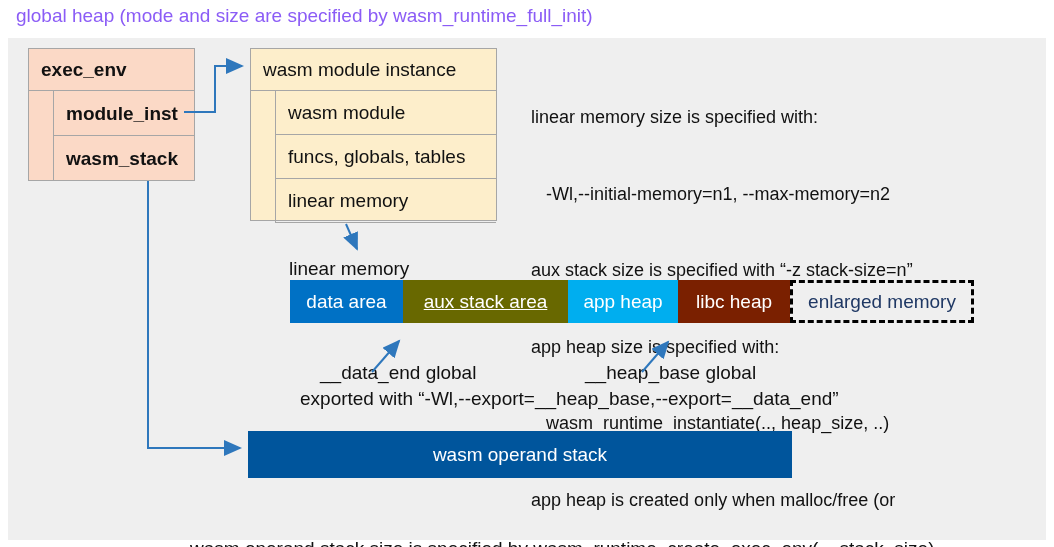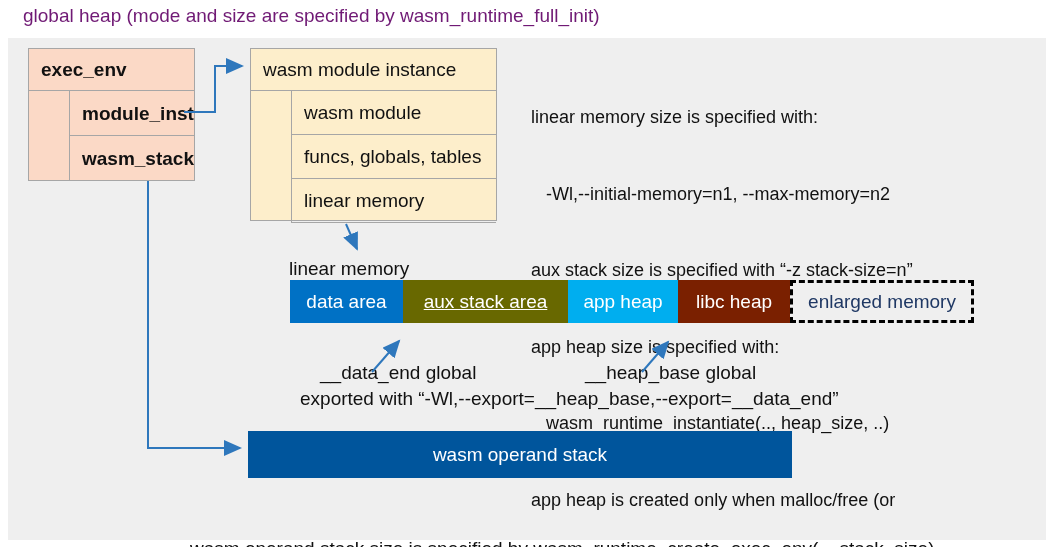--- a/index.html
+++ b/index.html
@@ -1,29 +1,29 @@
 <!DOCTYPE html>
 <html><head>
 <meta charset="utf-8">
 <style>
   html,body{margin:0;padding:0;}
   body{
     width:1054px;height:547px;position:relative;background:#ffffff;
     font-family:"Liberation Sans", sans-serif;color:#111;overflow:hidden;
   }
   .abs{position:absolute;}
-  .page-title{left:23px;top:5px;font-size:19px;color:#701a75;}
+  .page-title{left:16px;top:5px;font-size:19px;color:#8b5cf6;}
   .panel{left:8px;top:38px;width:1038px;height:502px;background:#efefef;}
 
   
   .struct-box{box-sizing:border-box;border:1px solid #a6a6a6;font-size:19px;}
   .exec-env{left:28px;top:48px;width:167px;height:133px;background:#fbd9c6;font-weight:bold;}
   .module-instance{left:250px;top:48px;width:247px;height:173px;background:#fdeecb;}
   .box-title{height:41px;line-height:41px;padding-left:12px;border-bottom:1px solid #a6a6a6;white-space:nowrap;}
-  .inner-row{box-sizing:border-box;margin-left:40px;border-left:1px solid #a6a6a6;
+  .inner-row{box-sizing:border-box;margin-left:24px;border-left:1px solid #a6a6a6;
     border-bottom:1px solid #a6a6a6;padding-left:12px;white-space:nowrap;}
   .exec-env .inner-row{height:45px;line-height:45px;}
   .module-instance .inner-row{height:44px;line-height:44px;}
 
   
   .memory-notes{left:531px;top:54px;font-size:18px;line-height:25.5px;white-space:pre;}
 
   
   .lm-label{left:289px;top:258px;font-size:19px;}
   .membar{left:290px;top:280px;height:43px;display:flex;}

